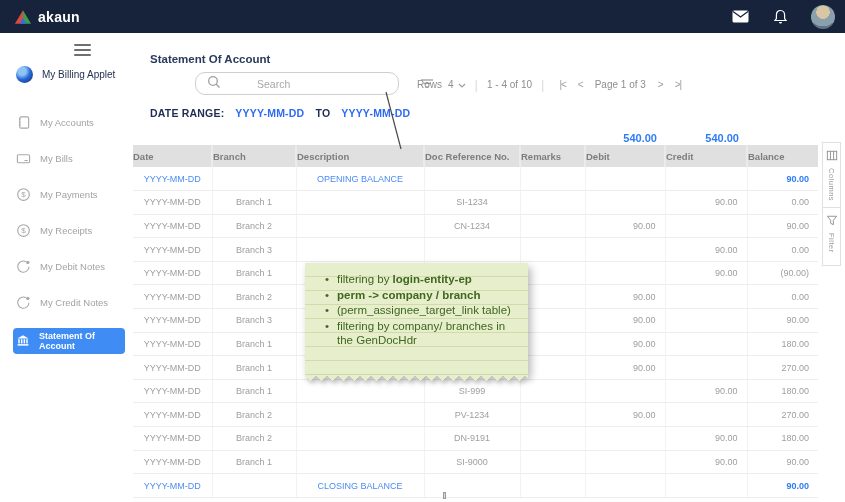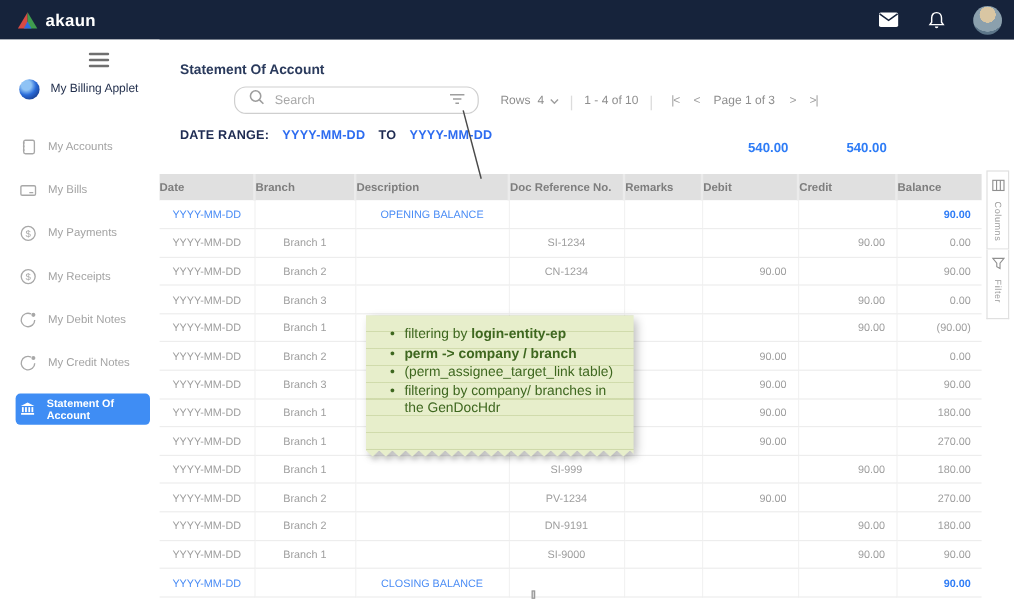--- a/index.html
+++ b/index.html
@@ -26,40 +26,40 @@
     background:radial-gradient(circle at 35% 30%, #8fc3f5 0 25%, #2a6bd8 50%, #122a6e 95%); }
   #applet-label { font-size:10px; font-weight:normal; color:#25324f; }
   #side-items { position:absolute; left:13px; top:79px; display:flex; flex-direction:column; gap:16px; width:112px; }
   .side-item { display:flex; align-items:center; gap:9px; height:20px; padding-left:3px;
     font-size:9.5px; color:#a3a3a3; cursor:pointer; border-radius:4px; }
   .side-item.active { background:#3f8df4; color:#fff; height:26px; font-weight:bold; font-size:9px; }
   .side-item svg { flex:0 0 auto; }
   
   #page-title { position:absolute; left:150px; top:53px; font-size:11.5px; font-weight:bold; color:#2a3a5c; }
   #search-box { position:absolute; left:195px; top:72px; width:204px; height:23px;
-    border:1.5px solid #cfcfcf; border-radius:10px; background:#fff; display:flex; align-items:center; }
+    border:1.5px solid #cfcfcf; border-radius:10px; background:#fff; display:flex; align-items:center;gap:28px; }
   #search-input { border:none; outline:none; flex:1; font-size:10.5px; color:#555;
     font-family:"Liberation Sans", sans-serif; background:transparent; margin-left:8px; }
   #search-input::placeholder { color:#a8a8a8; }
   #search-mag { margin-left:11px; }
   #search-filter { margin-right:10px; cursor:pointer; }
   #toolbar { position:absolute; left:417px; top:72px; height:24px; display:flex; align-items:center; font-size:10px; color:#8e8e8e; }
   #toolbar .sep { color:#dcdcdc; margin:0 9px; font-size:13px; }
   .pg-btn { color:#9e9e9e; cursor:pointer; margin:0 6px; font-size:10px; letter-spacing:-1px; }
   #rows-value { margin-left:6px; }
   #rows-chevron { margin-left:4px; cursor:pointer; }
   #page-text { margin:0 6px; }
   
   .filter-line { position:absolute; left:150px; font-size:10.5px; font-weight:bold; color:#1e2b52; letter-spacing:.2px; }
   #filter-line1 { top:107px; }
   #filter-line2 { top:125px; }
   .filter-line .blue { color:#2d6cf0; cursor:pointer; }
   .filter-line span { margin-right:8px; }
   
-  .total-val { position:absolute; top:118px; font-size:11px; font-weight:bold; color:#2e7cf6; text-align:right; }
+  .total-val { position:absolute; top:132px; font-size:11px; font-weight:bold; color:#2e7cf6; text-align:right; }
   #total-debit { left:585px; width:72px; }
   #total-credit { left:665px; width:74px; }
   
   #tbl-wrap { position:absolute; left:133px; top:145px; width:685px; }
   table { border-collapse:collapse; table-layout:fixed; width:685px; }
   col.c0{width:79px} col.c1{width:84px} col.c2{width:128px} col.c3{width:96px}
   col.c4{width:65px} col.c5{width:80px} col.c6{width:82px} col.c7{width:71px}
   th { height:22px; background:#e0e0e0; font-size:9.5px; font-weight:bold; color:#7d7d7d;
     border-right:2px solid #ebebeb; text-align:left; }
   th:last-child { border-right:none; }

